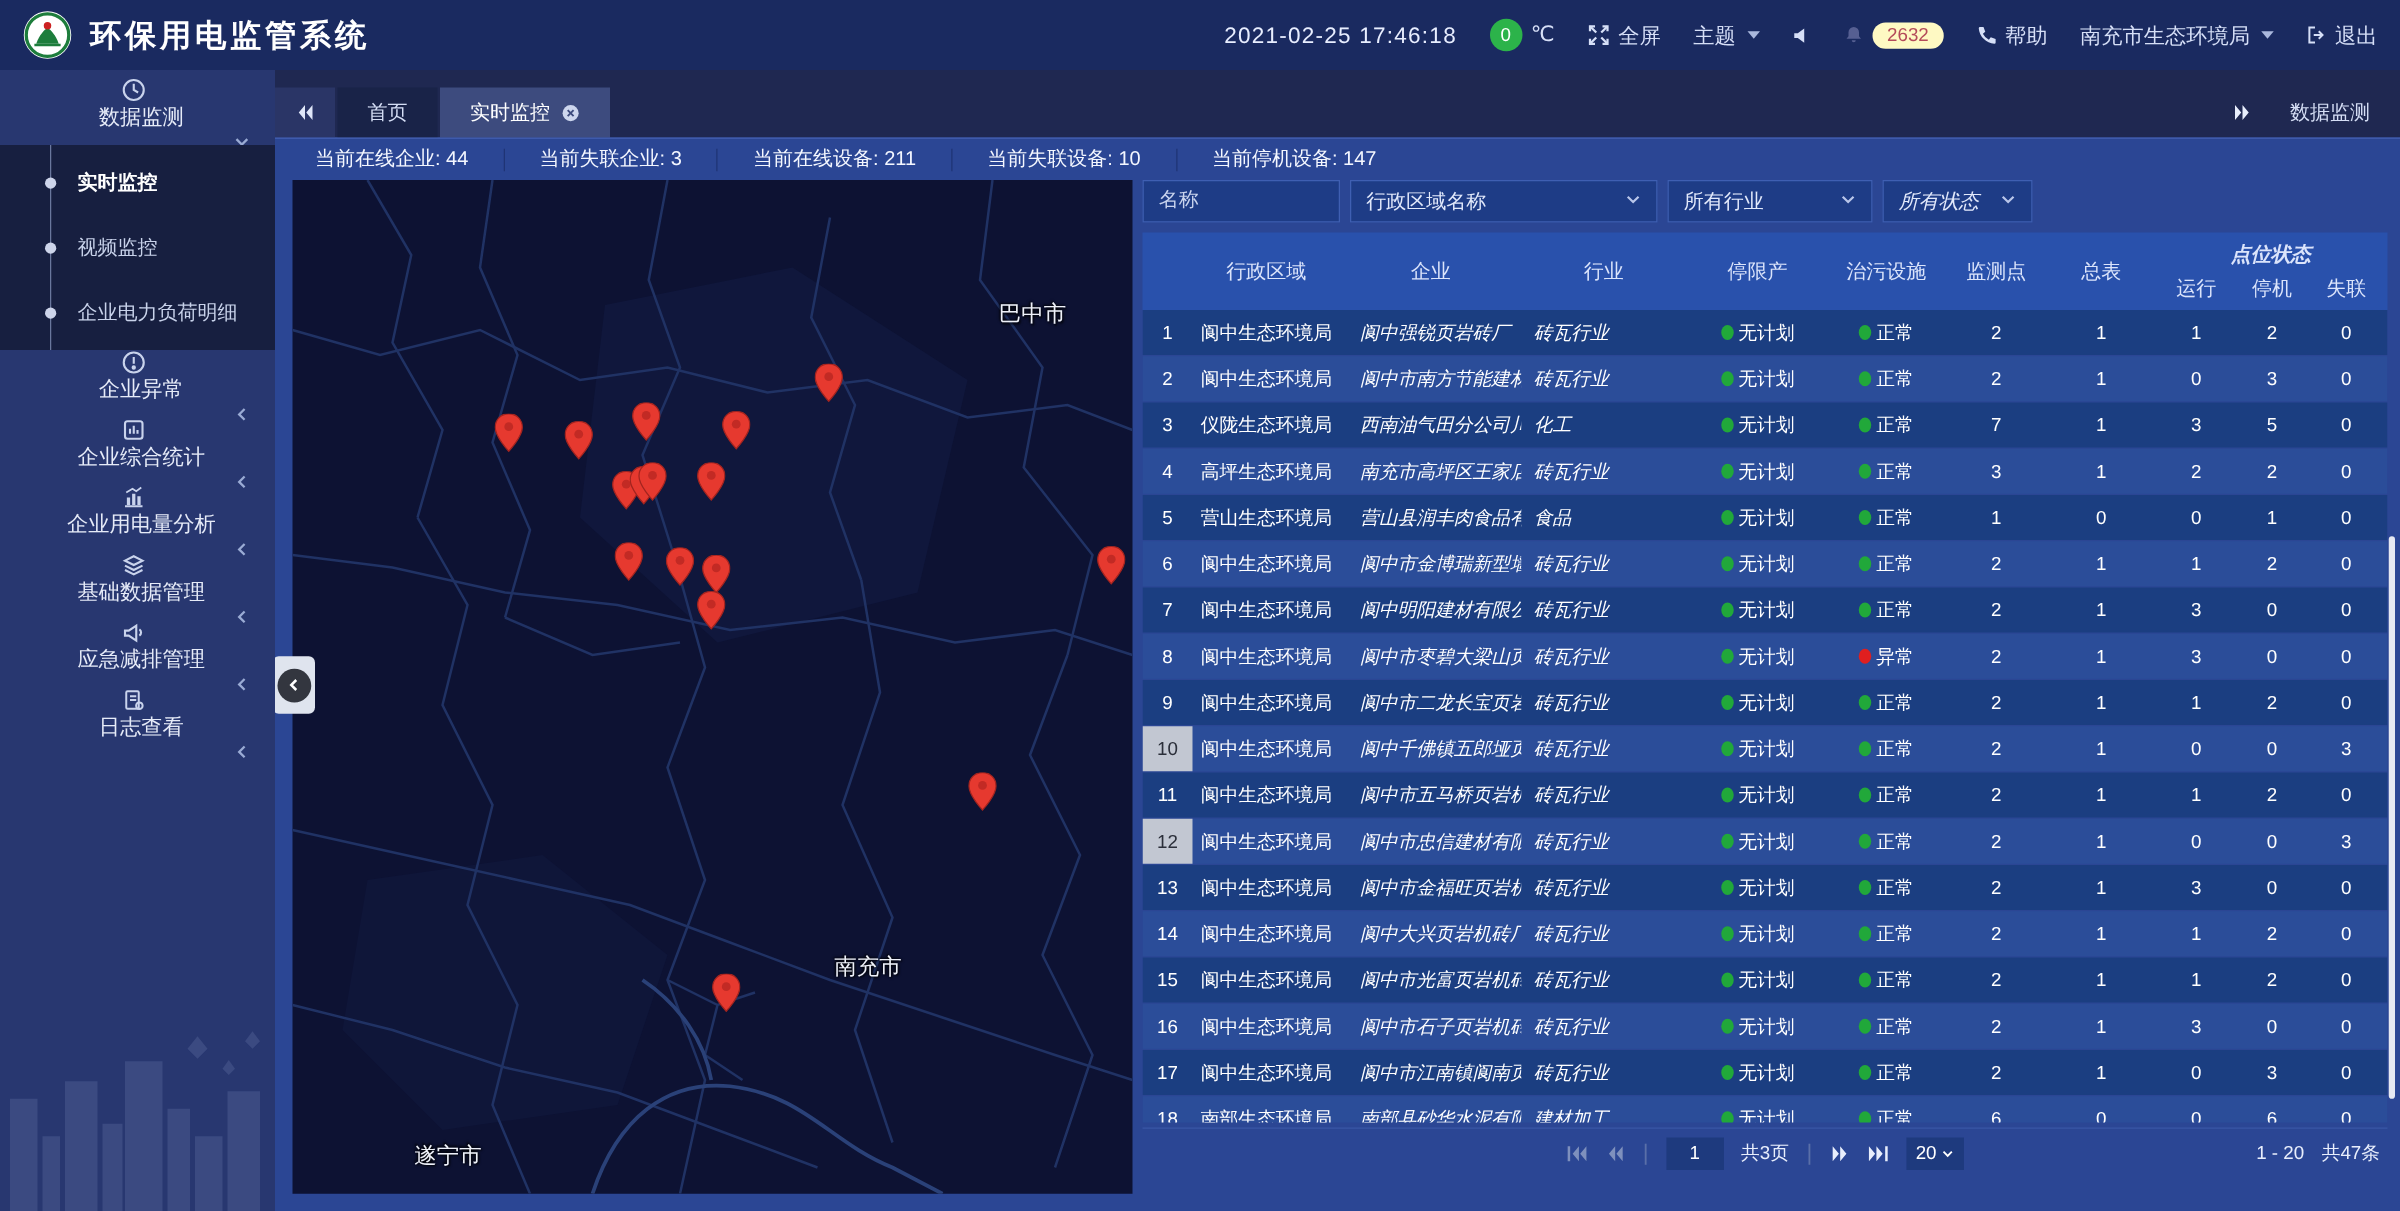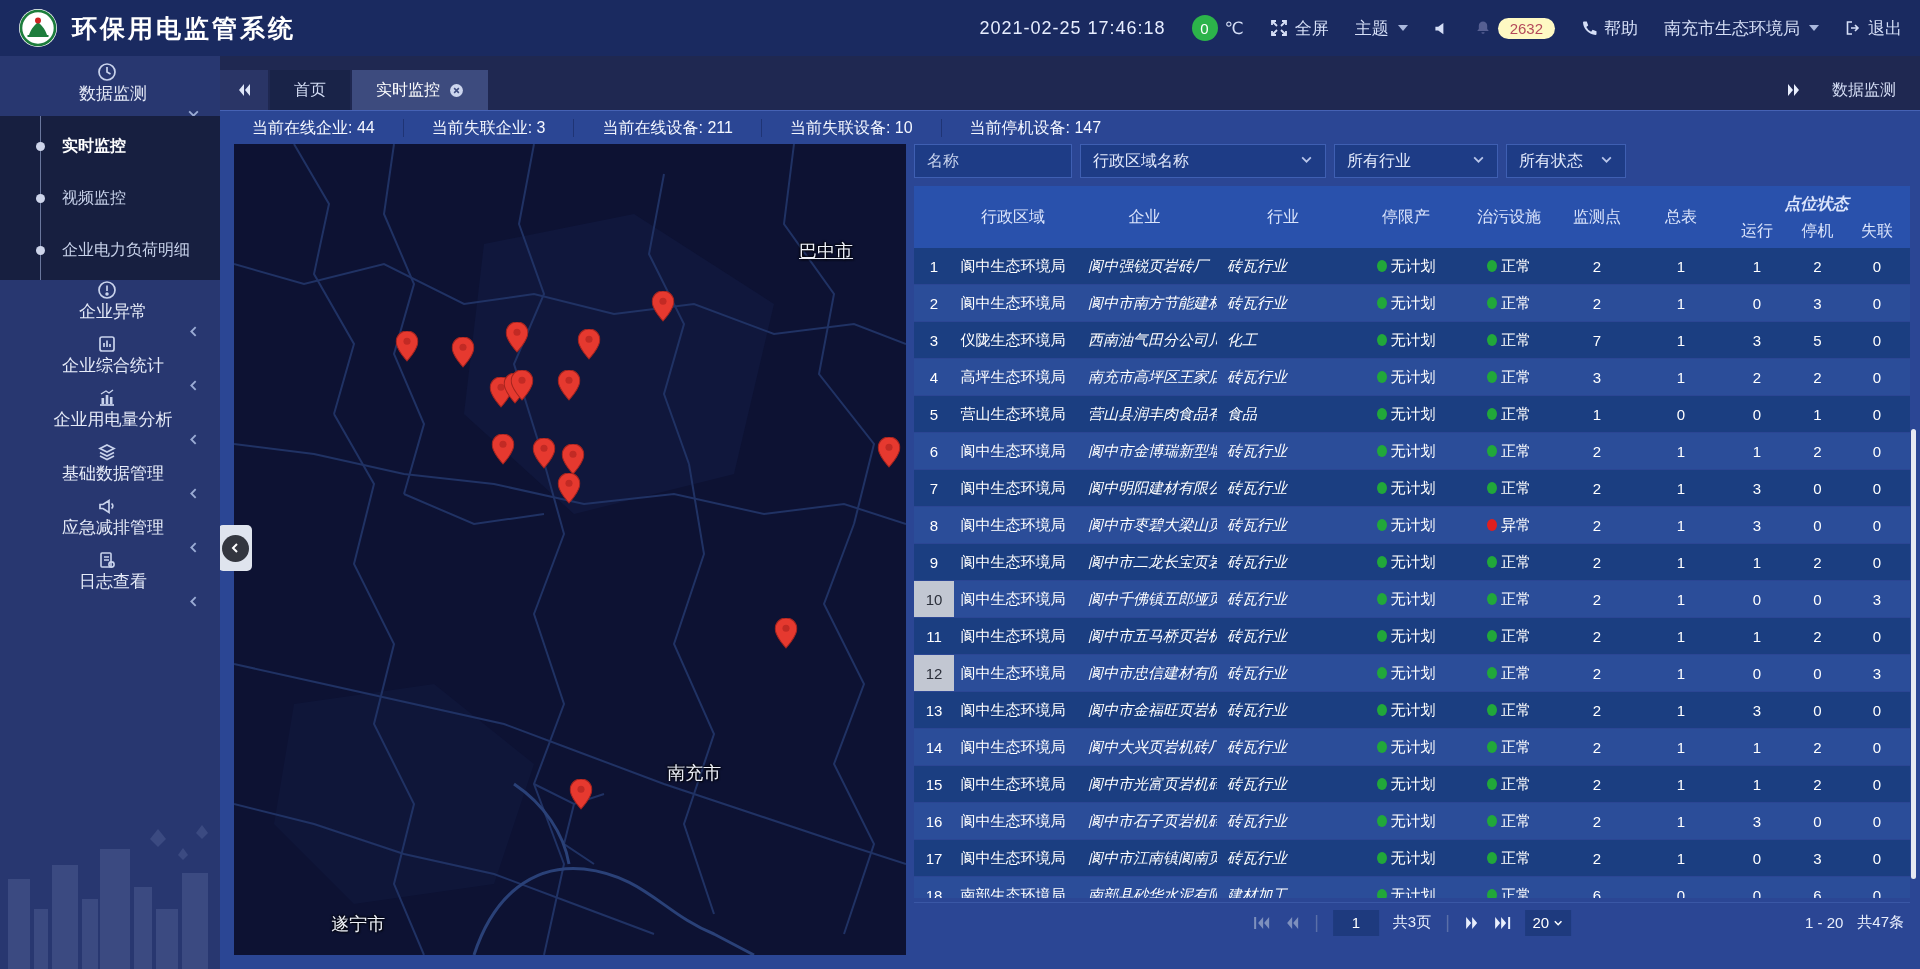--- a/index.html
+++ b/index.html
@@ -73,21 +73,21 @@
   
   .table-panel{ position:absolute; left:694px; top:88px; right:10px; bottom:14px;}
   .filters{ height:34px; display:flex; gap:8px; margin-bottom:8px;}
   .fbox{ height:34px; background:#1e3c86; border:1px solid #3f5fb2; color:#e2e9fb; font-size:16px;
     display:flex; align-items:center; padding:0 12px; position:relative;}
   .fbox .fcaret{ margin-left:auto; color:#b9c6ea; font-size:13px;}
   input.fbox{ width:158px;}
   input.fbox::placeholder{ color:#c9d4ee; opacity:1;}
   .f-region{ width:246px; cursor:pointer;}
   .f-industry{ width:164px; cursor:pointer;}
-  .f-status{ width:120px; cursor:pointer;}
+  .f-status{ width:120px; cursor:pointer;font-style:italic;}
 
   .thead{ height:62px; background:#2951ac; display:flex; color:#dbe4fb; font-size:16px;}
   .th{ display:flex; align-items:center; justify-content:center;}
   .c0{width:40px;} .c1{width:118px;} .c2{width:145px;} .c3{width:132px;} .c4{width:114px;}
   .c5{width:92px;} .c6{width:84px;} .c7{width:84px;} .c8{width:68px;} .c9{width:53px;} .c10{width:66px;}
   .th-group{ width:187px; display:flex; flex-direction:column;}
   .th-group-top{ height:28px; display:flex; align-items:center; justify-content:center;
     font-style:italic; font-weight:bold; padding-top:8px;}
   .th-group-sub{ flex:1; display:flex;}
   .th-group-sub .th{ height:100%;}
@@ -441,21 +441,21 @@
             <circle cx="11" cy="10" r="3.4" fill="#c22a24"></circle>
           </svg></div>
         <div class="map-pin" style="left: 82.2%; top: 62.3%;"><svg width="23" height="31" viewBox="0 0 22 30">
             <path d="M11 0C5 0 .5 4.5.5 10.5.5 18 11 29 11 29s10.5-11 10.5-18.5C21.5 4.5 17 0 11 0z" fill="#e6392f" stroke="#a3241f"></path>
             <circle cx="11" cy="10" r="3.4" fill="#c22a24"></circle>
           </svg></div>
         <div class="map-pin" style="left: 51.6%; top: 82.1%;"><svg width="23" height="31" viewBox="0 0 22 30">
             <path d="M11 0C5 0 .5 4.5.5 10.5.5 18 11 29 11 29s10.5-11 10.5-18.5C21.5 4.5 17 0 11 0z" fill="#e6392f" stroke="#a3241f"></path>
             <circle cx="11" cy="10" r="3.4" fill="#c22a24"></circle>
           </svg></div>
-        <div class="map-city" style="left: 88.1%; top: 13.2%; text-decoration: underline;">巴中市</div>
+        <div class="map-city" style="left: 88.1%; top: 13.2%;">巴中市</div>
         <div class="map-city" style="left: 68.5%; top: 77.6%;">南充市</div>
         <div class="map-city" style="left: 18.5%; top: 96.2%;">遂宁市</div>
       </div>
     <div class="map-collapse">
       <span class="cbtn icon">
         <svg width="12" height="12" viewBox="0 0 12 12">
             <polyline points="8,2 4,6 8,10" fill="none" stroke="#fff" stroke-width="2"></polyline>
           </svg>
       </span>
     </div>

